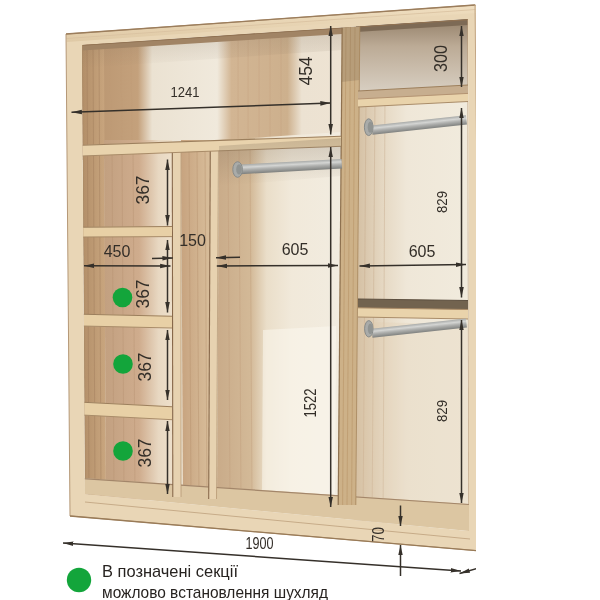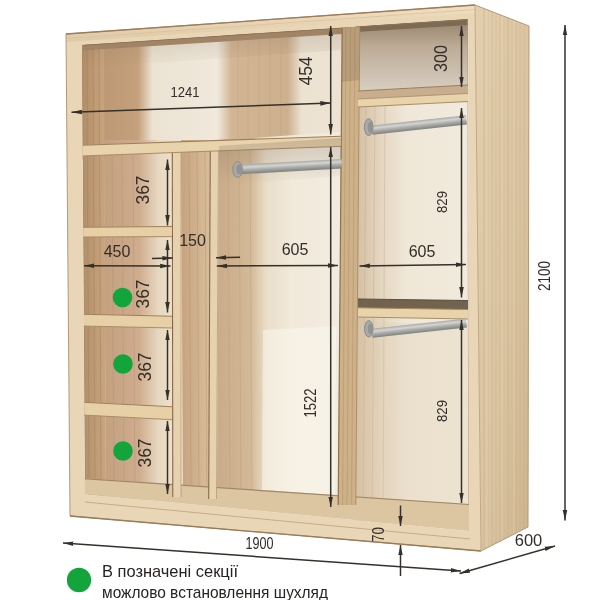--- a/index.html
+++ b/index.html
@@ -1,16 +1,16 @@
 <!DOCTYPE html>
 <html><head>
 <meta charset="utf-8">
 <style>
   html,body{margin:0;padding:0;background:#ffffff;}
-  .page{width:600px;height:600px;position:relative;overflow:hidden;background:#fff;
+  .page{width:476px;height:600px;position:relative;overflow:hidden;background:#fff;
         font-family:"Liberation Sans", sans-serif;}
   text{font-family:"Liberation Sans", sans-serif;}
 </style>
 </head>
 <body>
 <div class="page">
 <svg width="600" height="600" viewBox="0 0 600 600" xmlns="http://www.w3.org/2000/svg">
 <defs>
   <marker id="ah" markerUnits="userSpaceOnUse" markerWidth="11" markerHeight="6" refX="10.4" refY="3" orient="auto-start-reverse">
     <path d="M10.4,3 L0,0.7 L0,5.3 Z" fill="#35302a"></path>

